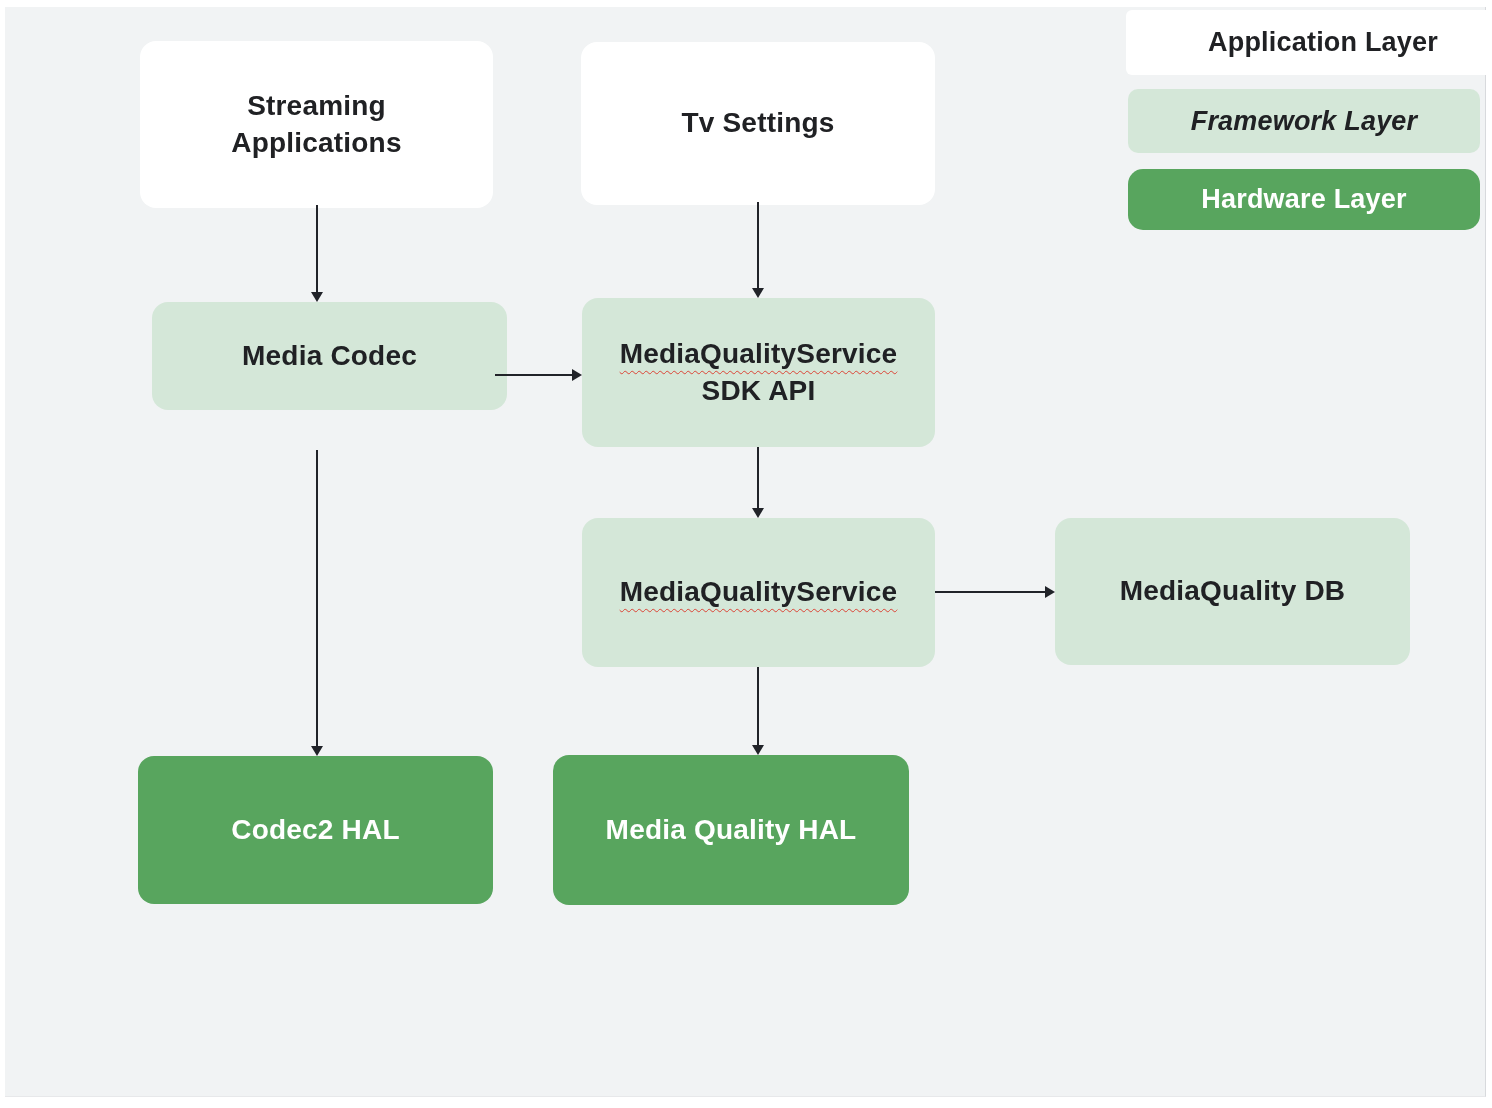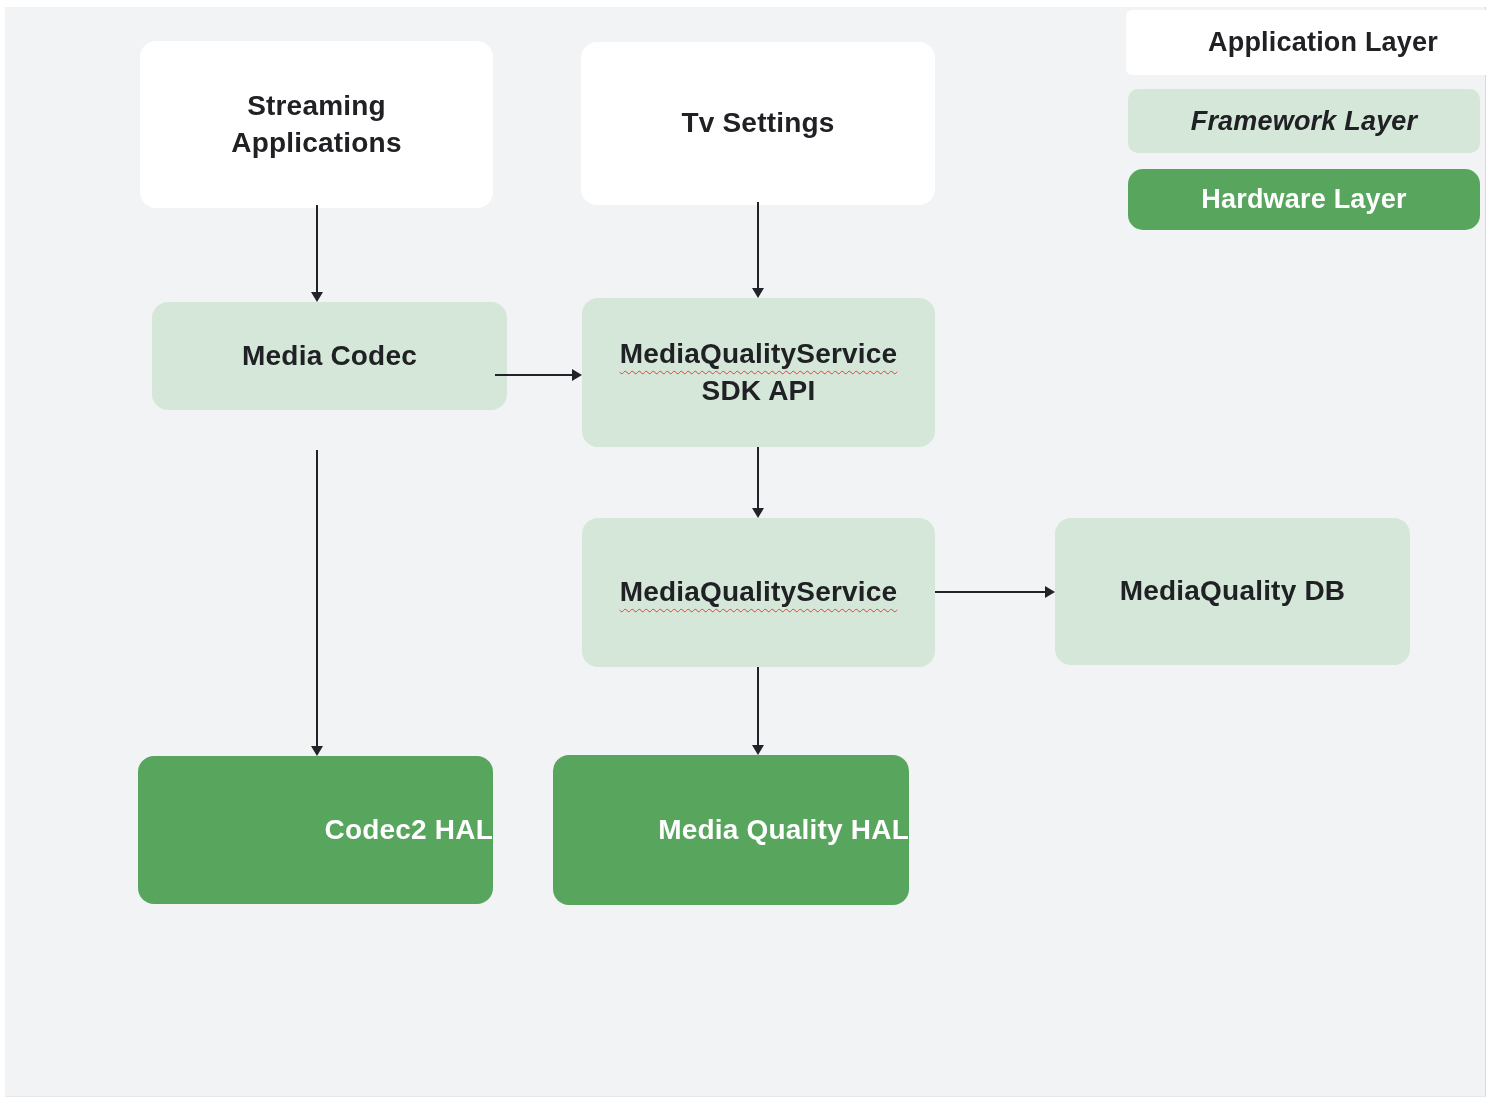--- a/index.html
+++ b/index.html
@@ -30,21 +30,21 @@
     text-align: center;
     font-weight: 700;
     font-size: 28px;
     line-height: 1.3;
     color: var(--text-dark, #202124);
     border-radius: 16px;
     letter-spacing: 0.2px;
   }
   .node.app { background: var(--application-layer, #ffffff); }
   .node.fw  { background: var(--framework-layer, #d4e7d8); }
-  .node.hw  { background: var(--hardware-layer, #58a55e); color: var(--text-light, #ffffff); justify-content: flex-end; }
+  .node.hw  { background: var(--hardware-layer, #58a55e); color: var(--text-light, #ffffff); }
 
   .legend-item {
     position: absolute;
     display: flex;
     align-items: center;
     justify-content: center;
     text-align: center;
     font-weight: 700;
     font-size: 27px;
     color: var(--text-dark, #202124);

